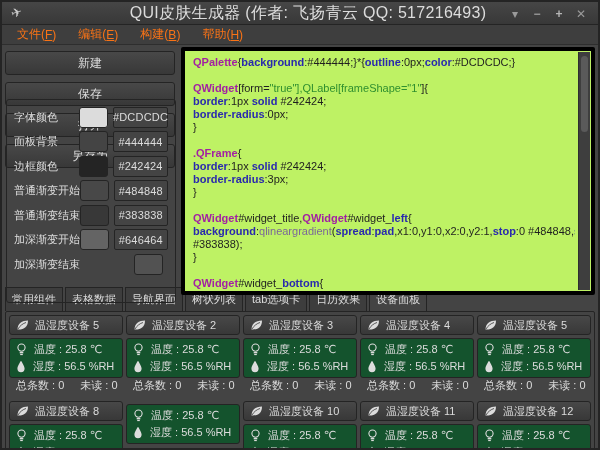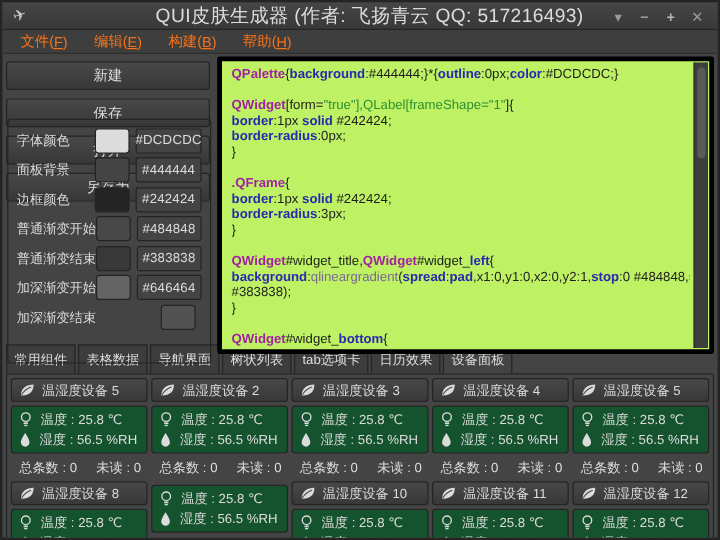--- a/index.html
+++ b/index.html
@@ -50,21 +50,21 @@
   .tab { height:24px; padding:0 6px; margin-right:2px; font-size:11px; display:flex; align-items:center; border:1px solid #242424; border-bottom:none; background:#3d3d3d; color:#DCDCDC; white-space:nowrap; }
   .tab.active { background:#444444; border-top:2px solid #993333; height:25px; }
 
   
   .device-panel { margin:0 3px; height:140px; border:1px solid #242424; border-radius:2px; padding:3px; overflow:hidden; background:#444444; }
   .card-row { display:flex; gap:3px; margin-bottom:4px; }
   .card { flex:1; display:flex; flex-direction:column; min-width:0; }
   .card-header { height:20px; border:1px solid #242424; border-radius:3px; background:linear-gradient(#484848,#383838); display:flex; align-items:center; gap:6px; padding:0 6px; font-size:11px; white-space:nowrap; overflow:hidden; }
   .card-body { margin-top:3px; border:1px solid #242424; border-radius:3px; background:#14532d; padding:2px 6px; }
   .stat-row { height:17px; display:flex; align-items:center; gap:7px; font-size:11px; white-space:nowrap; overflow:hidden; }
-  .card-footer { height:19px; display:flex; align-items:flex-end; gap:16px; padding:0 7px; font-size:11px; white-space:nowrap; }
+  .card-footer { height:19px; display:flex; align-items:flex-start; gap:16px; padding:0 7px; font-size:11px; white-space:nowrap; }
   .icon-svg { flex:0 0 auto; display:flex; align-items:center; }
 </style>
 </head>
 <body>
 
 <div class="window">
 
   <div class="titlebar">
     <span class="app-icon">✈</span>
     <span class="title-text">QUI皮肤生成器 (作者: 飞扬青云  QQ: 517216493)</span>

